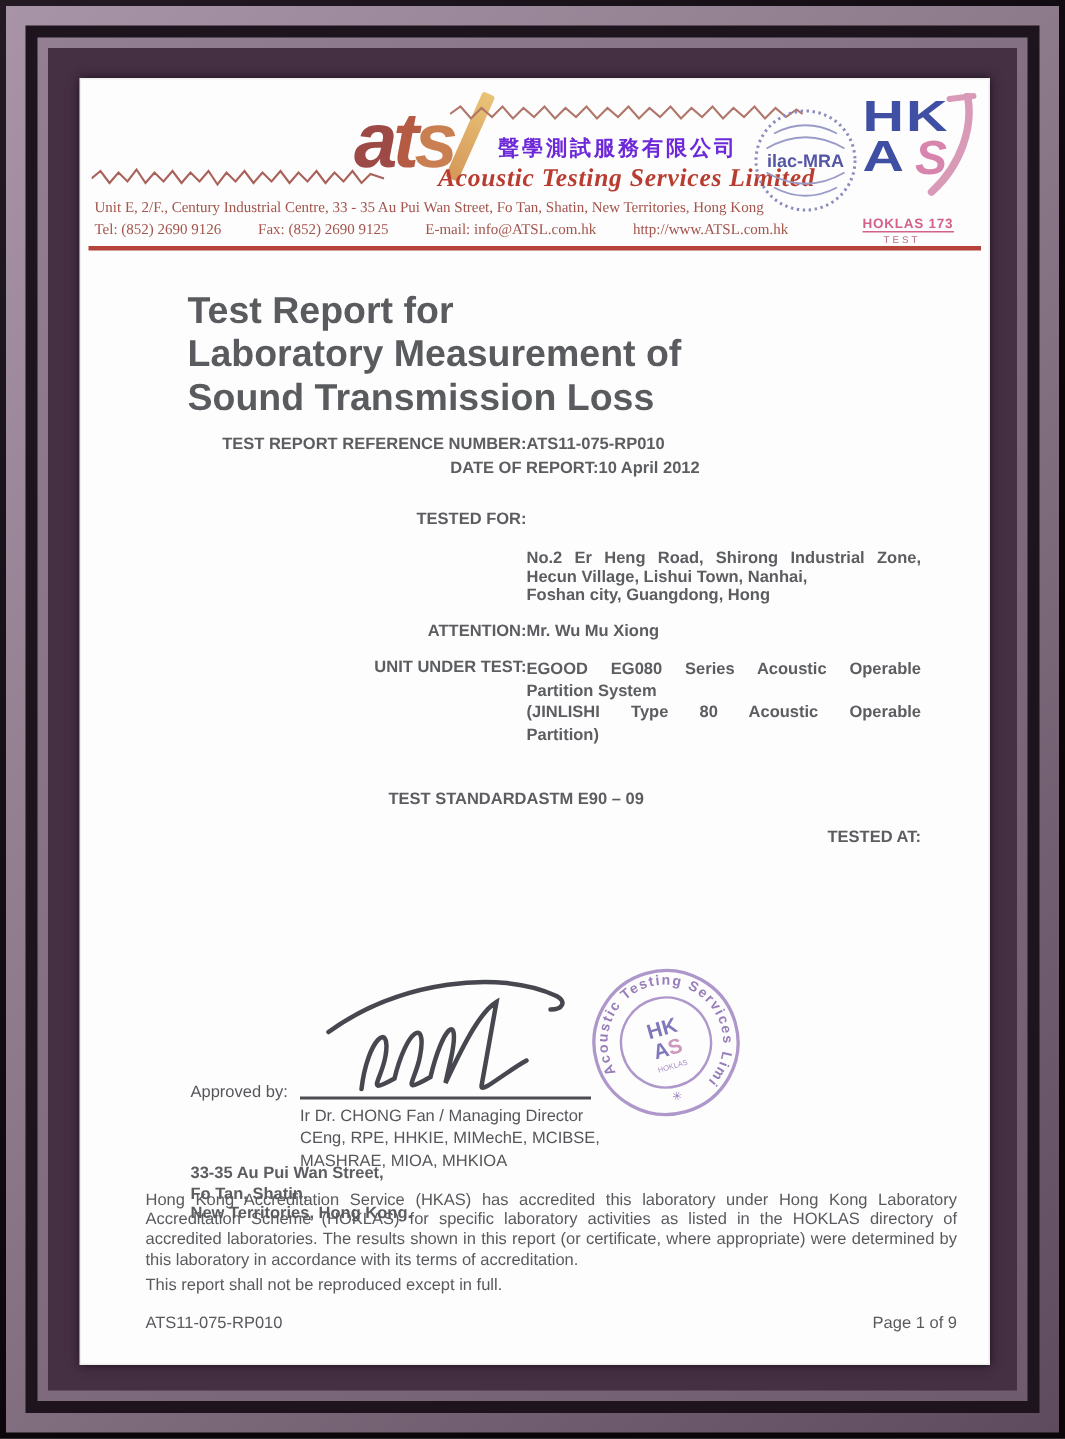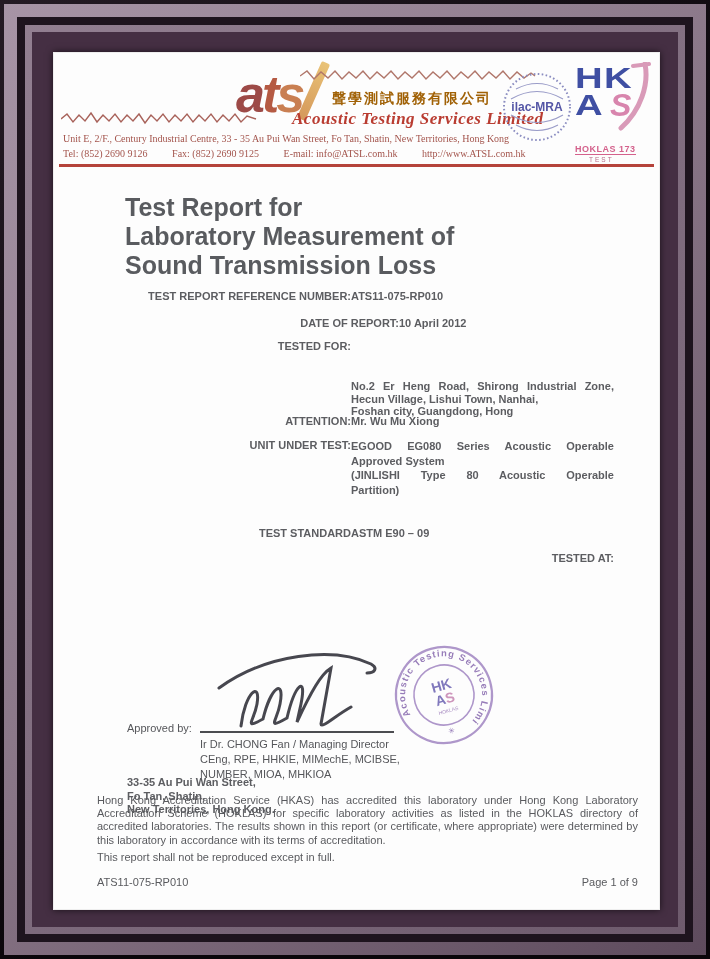--- a/index.html
+++ b/index.html
@@ -23,21 +23,21 @@
 
   
   .logo-atsl { left:183px; top:0px; height:68px; display:flex; align-items:flex-end;
     font-style:italic; font-weight:bold; line-height:1; }
   .logo-atsl .la { font-size:52px; color:#9d4a47; letter-spacing:-3px; }
   .logo-atsl .lt { font-size:52px; color:#b55a43; letter-spacing:-3px; }
   .logo-atsl .ls { font-size:52px; color:#c97f52; }
   .logo-slash { display:inline-block; width:9px; height:62px; margin-left:4px; margin-bottom:-2px;
     background:linear-gradient(180deg,#e9c377,#d5985a); transform:rotate(24deg); border-radius:2px; }
   .wave { stroke-width:1.4; fill:none; }
-  .cn-name { left:279px; top:38px; font-size:14px; font-weight:bold; color:#a16207; letter-spacing:2px;
+  .cn-name { left:279px; top:38px; font-size:14px; font-weight:bold; color:#6d28d9; letter-spacing:2px;
     font-family:"Liberation Serif", serif; }
   .en-name { left:239px; top:57px; font-size:17px; font-weight:bold; font-style:italic; color:#b93c31;
     font-family:"Liberation Serif", serif; letter-spacing:.5px; }
   .addr, .contact { left:10px; color:#a3544c; font-size:10px; font-family:"Liberation Serif", serif; }
   .addr { top:81px; width:505px; }
   .contact { top:96px; width:505px; }
   .contact span { margin-right:22px; }
   .red-rule { left:6px; right:6px; top:112px; height:3px; background:#b5433b; }
 
   .ilac-badge { left:449px; top:20px; }
@@ -54,22 +54,22 @@
   .hkas-test { font-size:6.5px; color:#b86e8a; letter-spacing:2px; margin-left:14px; }
 
   
   .report-title { left:72px; top:141px; font-size:25px; font-weight:bold; color:#595b5f; line-height:29px; }
 
   
   .drow { left:74px; width:487px; display:flex; font-size:11px; font-weight:bold; color:#5c5d61; line-height:13px; }
   .drow .lbl { flex:0 0 224px;text-align:right; }
   .drow .val { flex:1; }
   .just { text-align:justify; text-align-last:justify; }
-  .r0 { top:238px; } .r1 { top:265px;padding-left:48px; } .r2 { top:288px;gap:24px; }
-  .r3 { top:328px; } .r3 .val div { line-height:12.5px; }
+  .r0 { top:238px; } .r1 { top:254px;padding-left:48px; } .r2 { top:288px;gap:24px; }
+  .r3 { top:314px; } .r3 .val div { line-height:12.5px; }
   .r4 { top:363px; } .r5 { top:387px; } .r5 .val div { line-height:14.5px; }
   .r6 { top:475px; } .r7 { top:500px;flex-direction:column; } .r7 .val div { line-height:13.5px; }
 
   
   .approved-by { left:74px; top:670px; font-size:11px; color:#55565a; }
   .sig-line { left:147px; top:660px; width:194px; height:21px; border-bottom:2px solid #4c4d51; }
   .sig-scribble { left:158px; top:592px; }
   .approver { left:147px; top:685px; font-size:11px; color:#55565a; line-height:15px; }
   .stamp { left:338px; top:590px; opacity:.88; transform:rotate(-16deg); }
 
@@ -175,21 +175,21 @@
     <div class="drow r4">
       <div class="lbl">ATTENTION:</div>
       <div class="val">
           <div>Mr. Wu Mu Xiong</div>
         </div>
     </div>
     <div class="drow r5">
       <div class="lbl">UNIT UNDER TEST:</div>
       <div class="val">
         <div class="just">EGOOD EG080 Series Acoustic Operable</div>
-        <div>Approved System</div>
+        <div>Partition System</div>
         <div class="just">(JINLISHI Type 80 Acoustic Operable</div>
         <div>Partition)</div>
       </div>
     </div>
     <div class="drow r6">
       <div class="lbl">TEST STANDARD</div>
       <div class="val">
           <div>ASTM E90 – 09</div>
         </div>
     </div>
@@ -222,21 +222,21 @@
       <text x="53" y="48" text-anchor="middle" font-size="14" font-weight="bold" fill="#6f66b4">HK</text>
       <text x="53" y="62" text-anchor="middle" font-size="14" font-weight="bold">
         <tspan fill="#6f66b4">A</tspan><tspan fill="#c88ab4">S</tspan>
       </text>
       <text x="53" y="71" text-anchor="middle" font-size="5" fill="#9a7ab8">HOKLAS</text>
     </svg>
     <div class="approved-by">Approved by:</div>
     <div class="approver">
       <div>Ir Dr. CHONG Fan / Managing Director</div>
       <div>CEng, RPE, HHKIE, MIMechE, MCIBSE,</div>
-      <div>NUMBER, MIOA, MHKIOA</div>
+      <div>MASHRAE, MIOA, MHKIOA</div>
     </div>
 
     <div class="accred">Hong Kong Accreditation Service (HKAS) has accredited this laboratory under Hong Kong Laboratory Accreditation Scheme (HOKLAS) for specific laboratory activities as listed in the HOKLAS directory of accredited laboratories. The results shown in this report (or certificate, where appropriate) were determined by this laboratory in accordance with its terms of accreditation.</div>
     <div class="repro">This report shall not be reproduced except in full.</div>
     <div class="pagebar">
       <span>ATS11-075-RP010</span>
       <span>Page 1 of 9</span>
     </div>
 
   </div>

